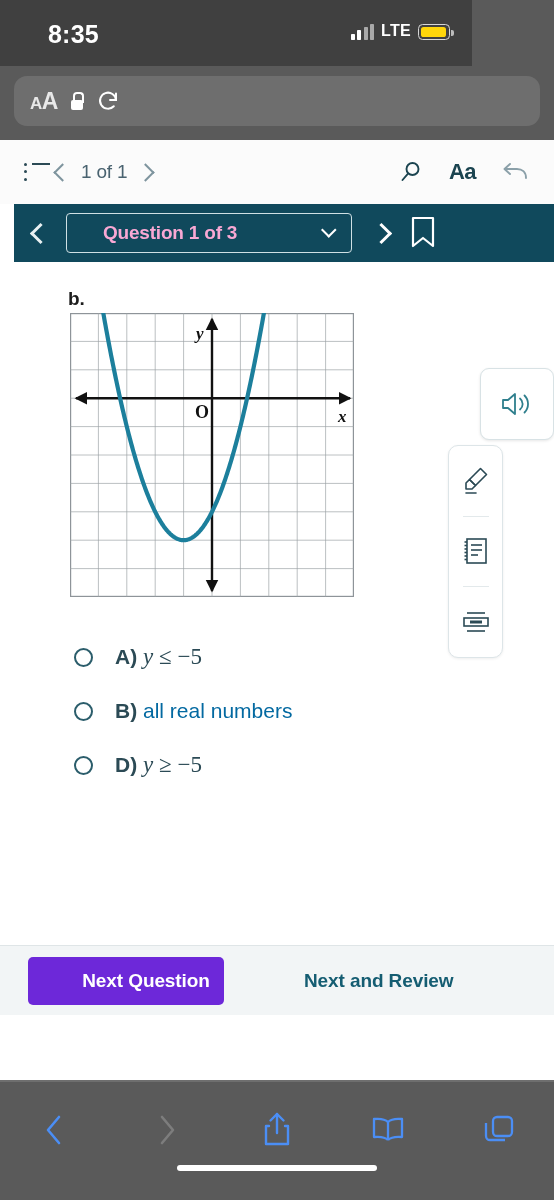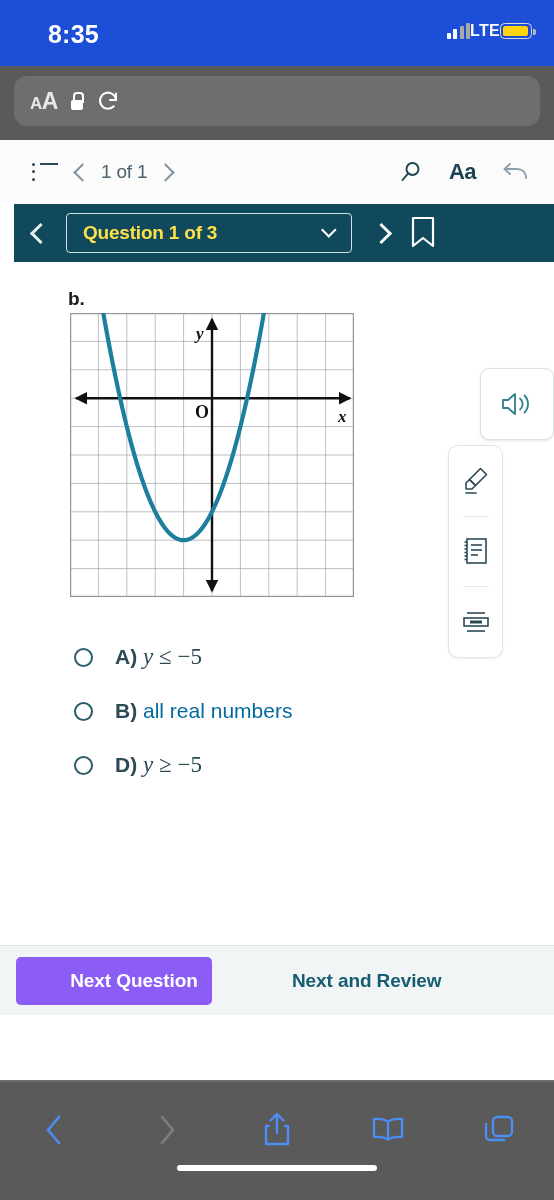--- a/index.html
+++ b/index.html
@@ -6,29 +6,29 @@
   html, body {
     width: 554px; height: 1200px;
     font-family: "Liberation Sans", sans-serif;
     background: #5a5a5a;
     overflow: hidden;
   }
   #screen { position: relative; width: 554px; height: 1200px; background:#5a5a5a; }
 
   
   .statusbar {
-    position: absolute; left:0; top:0; width:554px; height:66px;
-    background:#1d4ed8;
+    position: absolute; left:0; top:0; width:472px; height:66px;
+    background:#404040;
     padding-left:26px;
   }
   .sb-time {
     position:absolute; left:48px; top:20px;
     color:#ffffff; font-size:25px; font-weight:700; letter-spacing:.2px;
   }
-  .sb-right { position:absolute; right:22px; top:22px; display:flex; align-items:center; }
+  .sb-right { position:absolute; right:22px; top:22px; display:flex; align-items:flex-end; gap:7px; }
   .sig { display:flex; align-items:flex-end; gap:2.5px; height:16px; }
   .sig i { display:block; width:4px; background:#ffffff; border-radius:.7px; }
   .sig i:nth-child(1){ height:6px; }
   .sig i:nth-child(2){ height:10px; }
   .sig i:nth-child(3){ height:13px; background:#a9a9a9; }
   .sig i:nth-child(4){ height:16px; background:#a9a9a9; }
   .lte { color:#fff; font-size:16px; font-weight:700; letter-spacing:.3px; }
   .batt { position:relative; width:32px; height:16px; border:1.6px solid #d7d7d7; border-radius:4.5px; }
   .batt::after{ content:""; position:absolute; right:-4.5px; top:4.5px; width:2.6px; height:6px;
                 background:#bcbcbc; border-radius:0 2px 2px 0; }
@@ -53,21 +53,21 @@
   .reload { width:24px; height:24px; flex:0 0 auto; }
 
   
   .page { position:absolute; left:0; top:140px; width:554px; height:940px; background:#ffffff; overflow:hidden; }
 
   
   .reader-toolbar {
     position:absolute; left:0; top:0; width:554px; height:64px;
     background:#fbfbfb; display:flex; align-items:center;
   }
-  .rt-left { display:flex; align-items:center; gap:18px; padding-left:32px; }
+  .rt-left { display:flex; align-items:center; gap:6px; padding-left:24px; }
   .rt-right { margin-left:auto; display:flex; align-items:center; gap:26px; padding-right:26px; }
   .list-icon { width:26px; height:18px; position:relative; }
   .list-icon i { position:absolute; left:8px; width:18px; height:2.4px; background:#2b4a55; border-radius:1px;}
   .list-icon i:nth-child(1){ top:0; } .list-icon i:nth-child(2){ top:7.5px; } .list-icon i:nth-child(3){ top:15px; }
   .list-icon b { position:absolute; left:0; width:3px; height:3px; background:#2b4a55; border-radius:50%; }
   .list-icon b:nth-of-type(1){ top:-0.2px;} .list-icon b:nth-of-type(2){ top:7.2px;} .list-icon b:nth-of-type(3){ top:14.6px;}
   .pagenav { display:flex; align-items:center; gap:12px; }
   .pagecount { color:#4a6370; font-size:19px; letter-spacing:-.2px; }
   .chev { width:13px; height:13px; border-top:2.6px solid #7e949e; border-right:2.6px solid #7e949e; }
   .chev.l { transform:rotate(-135deg); } .chev.r { transform:rotate(45deg); }
@@ -77,21 +77,21 @@
   .qbar {
     position:absolute; left:14px; top:64px; width:540px; height:58px;
     background:#10495c; display:flex; align-items:center; gap:0;
   }
   .qbar-prev { width:52px; display:flex; justify-content:center; }
   .qbar-prev .chev { border-color:#e9f1f3; width:15px; height:15px; border-width:3px; }
   .qselect {
     flex:0 0 auto; width:286px; height:40px; border:1.6px solid #cfe0e4; border-radius:4px;
     display:flex; align-items:center; justify-content:space-between; padding:0 16px;
   }
-  .qselect span { color:#fde047; font-size:19px; font-weight:700; letter-spacing:-.2px;}
+  .qselect span { color:#f9a8d4; font-size:19px; font-weight:700; letter-spacing:-.2px;margin-left:20px;}
   .caret { width:11px; height:11px; border-bottom:2.6px solid #ffffff; border-right:2.6px solid #ffffff;
            transform:rotate(45deg) translate(-3px,-2px); }
   .qbar-next { width:58px; display:flex; justify-content:center; }
   .qbar-next .chev { border-color:#ffffff; width:15px; height:15px; border-width:3px; }
   .bookmark { width:26px; height:34px; }
 
   
   .audio-btn {
     position:absolute; left:480px; top:228px; width:74px; height:72px;
     background:#ffffff; border:1px solid #d8e2e5; border-radius:9px;
@@ -122,21 +122,21 @@
   .choice-text .mathop { font-family:"Liberation Serif", serif; font-size:23px; }
   .choice-text .plain { color:#0369a1; }
 
   
   .footer-actions {
     position:absolute; left:0; top:805px; width:554px; height:70px;
     background:#f2f5f6; border-top:1.5px solid #dfe5e7;
     display:flex; align-items:center;
   }
   .next-btn {
-    margin-left:16px; width:196px; height:48px; background:#8b5cf6; border-radius:5px;
+    margin-left:28px; width:196px; height:48px; background:#6d28d9; border-radius:5px;
     color:#ffffff; font-size:19px; font-weight:700; display:flex; align-items:center; justify-content:center;
     letter-spacing:-.1px;
     padding-left:40px;
   }
   .done-review { margin-left:80px; color:#155d72; font-size:19px; font-weight:700; letter-spacing:-.1px; }
 
   .submit-row { position:absolute; left:0; top:875px; width:554px; height:65px; background:#f7f9f9; }
   .submit-btn {
     position:absolute; right:14px; top:8px; width:240px; height:50px;
     background:#c2d7e0; border-radius:6px; color:#eaf3f6;

